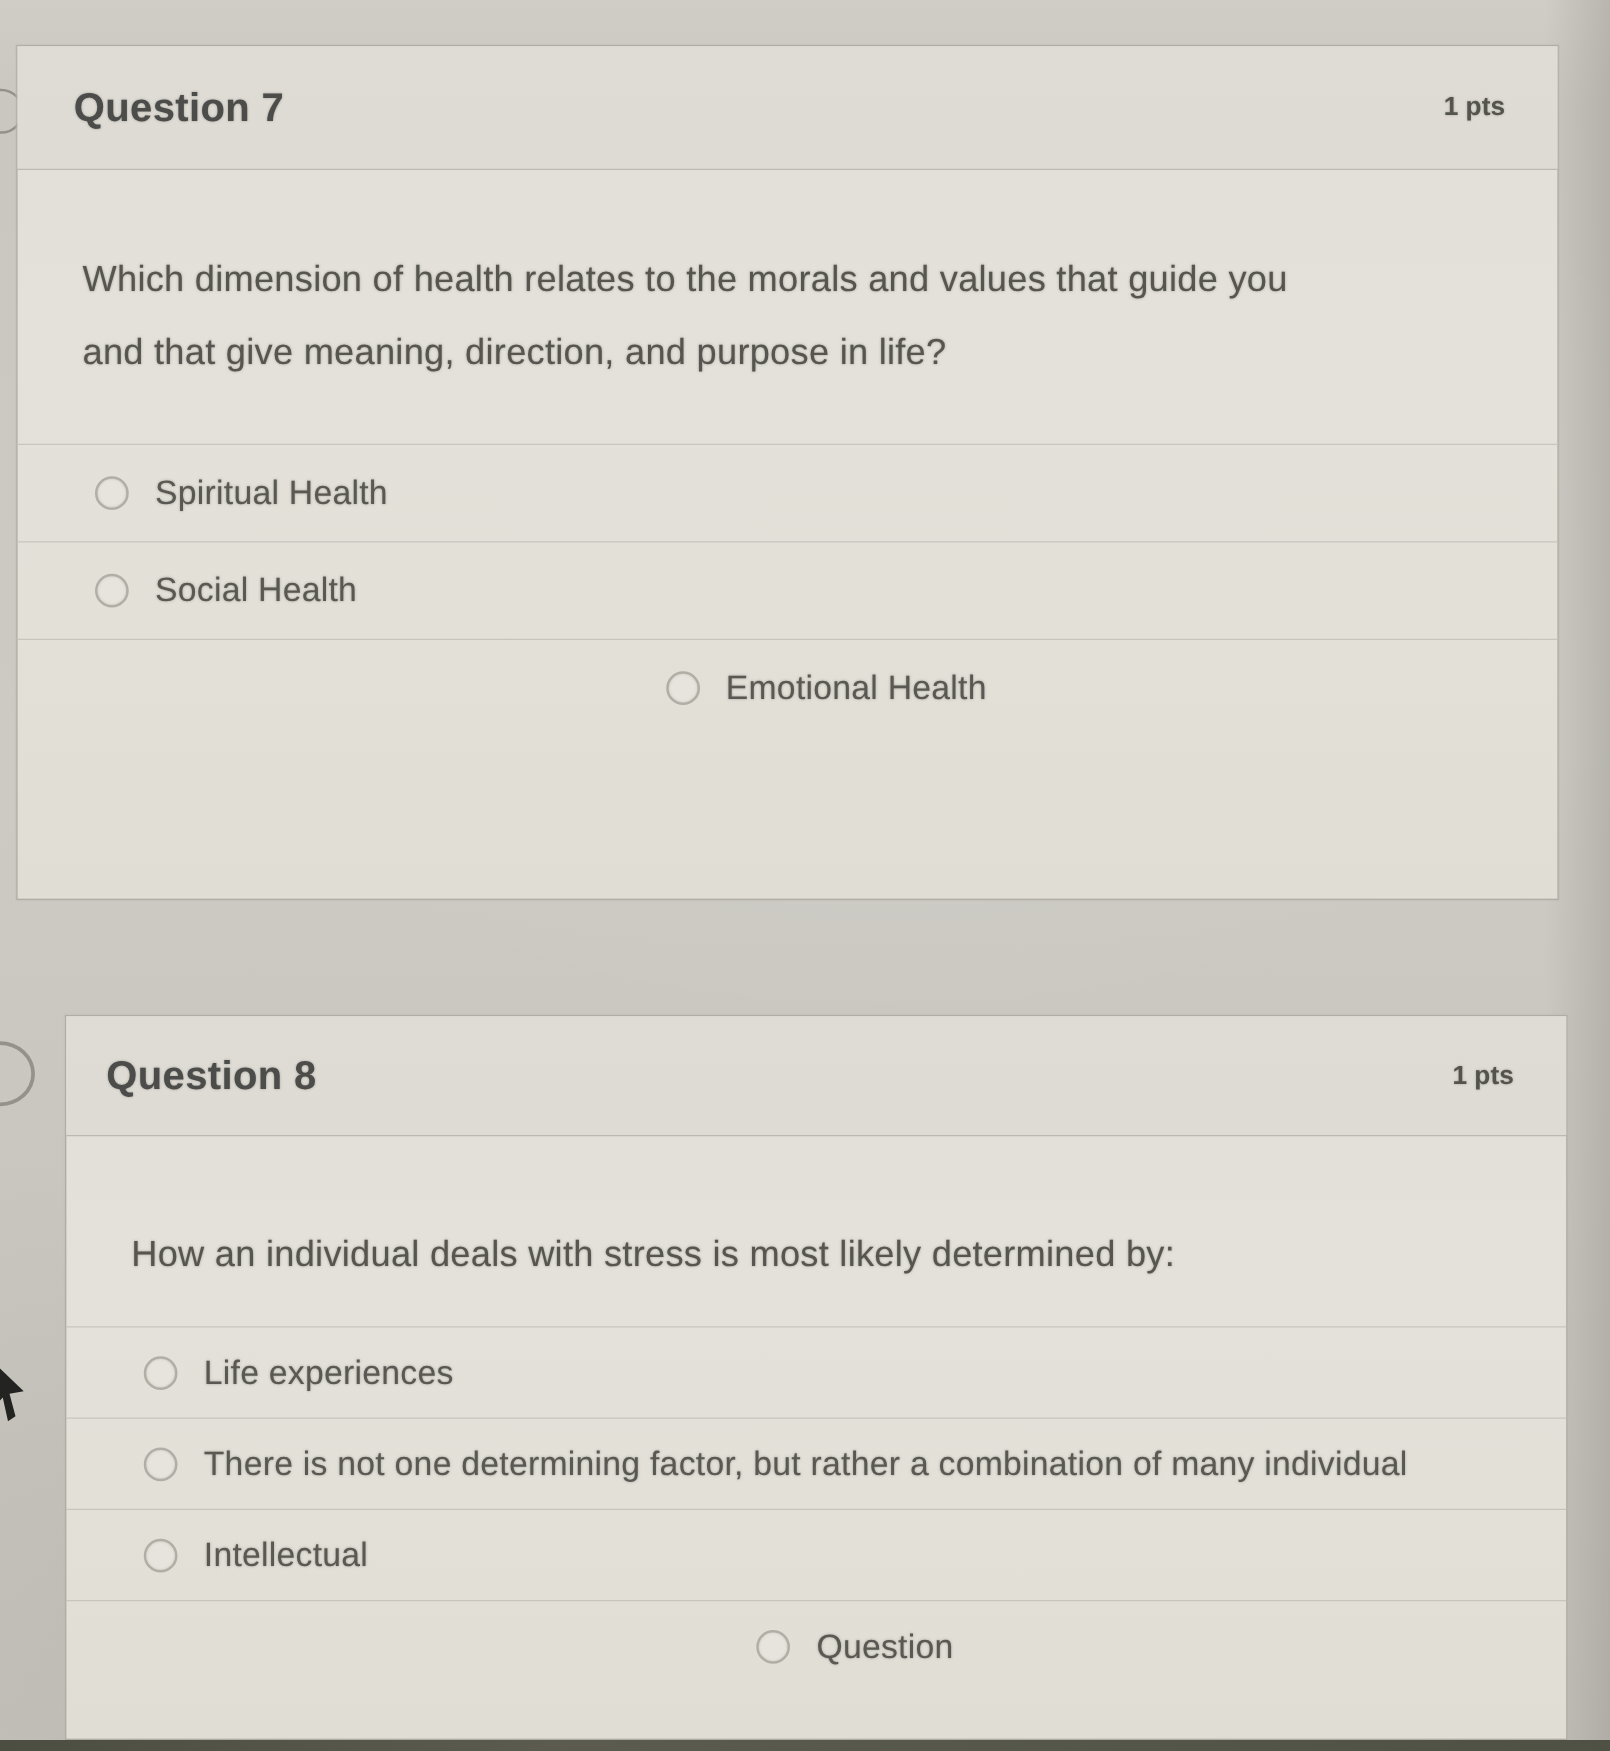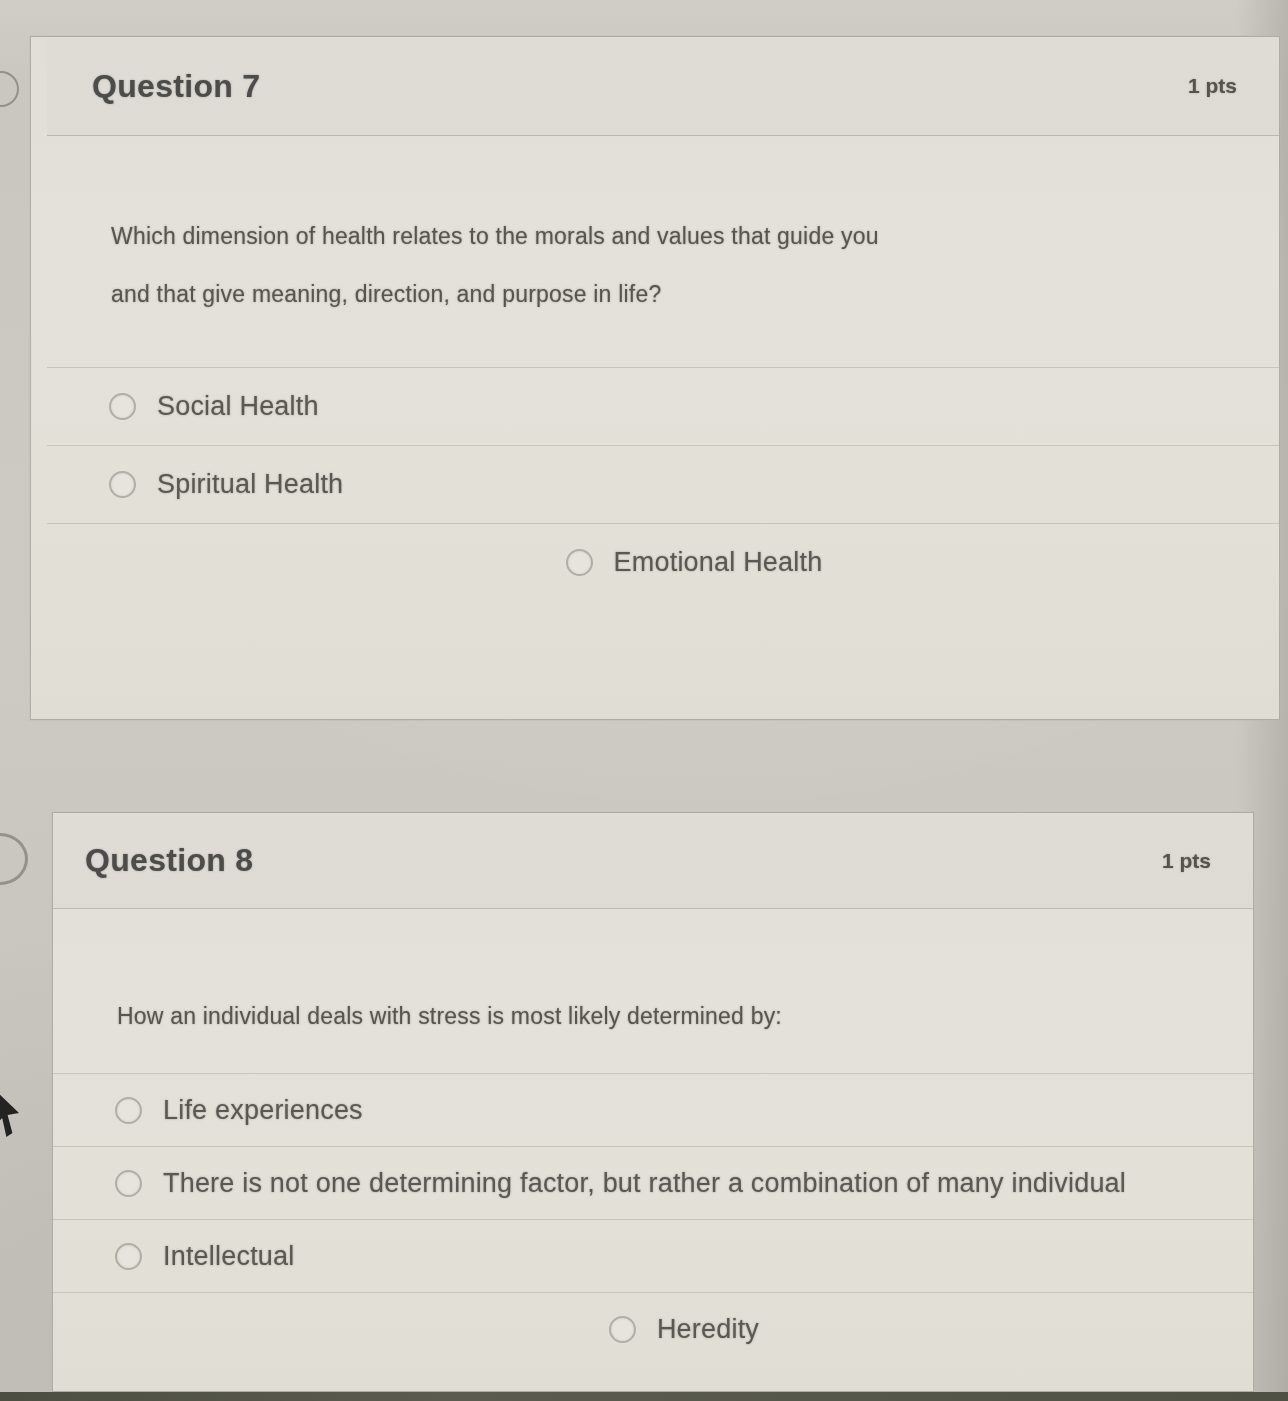--- a/index.html
+++ b/index.html
@@ -24,21 +24,21 @@
       radial-gradient(1000px 600px at 55% 30%, rgba(255,255,255,.10), rgba(0,0,0,0) 70%),
       radial-gradient(900px 500px at 20% 90%, rgba(120,118,110,.08), rgba(0,0,0,0) 70%);
   }
 
   .card {
     position: absolute;
     background: linear-gradient(180deg, #e0ded6 0%, #e3e1d9 30%, #e2e0d7 70%, #dfddd4 100%);
     border: 1px solid #b0ada5;
     box-shadow: 0 0 0 1px rgba(190,187,179,.35);
   }
-  .card.q7 { left: 30px; top: 36px; width: 1232px; height: 682px; padding-left: 16px; }
+  .card.q7 { left: 13px; top: 36px; width: 1232px; height: 682px; }
   .card.q8 { left: 52px; top: 812px; width: 1200px; height: 578px; }
 
   .card-header {
     display: flex;
     align-items: center;
     justify-content: space-between;
     padding: 0 42px 0 45px;
     border-bottom: 1px solid #bcb9b1;
     background: linear-gradient(180deg, #dedcd4, #dddbd3);
   }
@@ -54,24 +54,24 @@
     text-shadow: 0 0 2px rgba(80,78,72,.45);
   }
   .q-pts {
     font-size: 21px;
     font-weight: 700;
     color: #54534d;
     text-shadow: 0 0 2px rgba(80,78,72,.4);
   }
 
   .prompt {
-    margin: 16px;
+    margin: 4px;
     padding: 55px 40px 0 48px;
     max-width: 1150px;
-    font-size: 23px;
+    font-size: 29px;
     line-height: 58px;
     color: #57554f;
     letter-spacing: .2px;
     white-space: pre-line;
     text-shadow: 0 0 2px rgba(90,88,82,.5);
   }
   .q8 .prompt { padding-top: 62px; }
 
   .options {
     margin-top: 44px;
@@ -152,25 +152,25 @@
   <header class="card-header">
     <h2 class="q-title">Question 7</h2>
     <span class="q-pts">1 pts</span>
   </header>
   <div class="card-body">
     <p class="prompt">Which dimension of health relates to the morals and values that guide you
 and that give meaning, direction, and purpose in life?</p>
     <div class="options">
       <div class="option">
         <span class="radio"></span>
+        <span class="option-label">Spiritual Health</span>
+      </div>
+      <div class="option">
+        <span class="radio"></span>
         <span class="option-label">Social Health</span>
-      </div>
-      <div class="option">
-        <span class="radio"></span>
-        <span class="option-label">Spiritual Health</span>
       </div>
       <div class="option">
         <span class="radio"></span>
         <span class="option-label">Emotional Health</span>
       </div>
     </div>
   </div>
 </section>
 
 <section class="card q8">
@@ -188,19 +188,19 @@
       <div class="option">
         <span class="radio"></span>
         <span class="option-label">There is not one determining factor, but rather a combination of many individual</span>
       </div>
       <div class="option">
         <span class="radio"></span>
         <span class="option-label">Intellectual</span>
       </div>
       <div class="option">
         <span class="radio"></span>
-        <span class="option-label">Heredity</span>
+        <span class="option-label">Question</span>
       </div>
     </div>
   </div>
 </section>
 
 <div class="bottom-bar"></div>
 
 </body></html>

